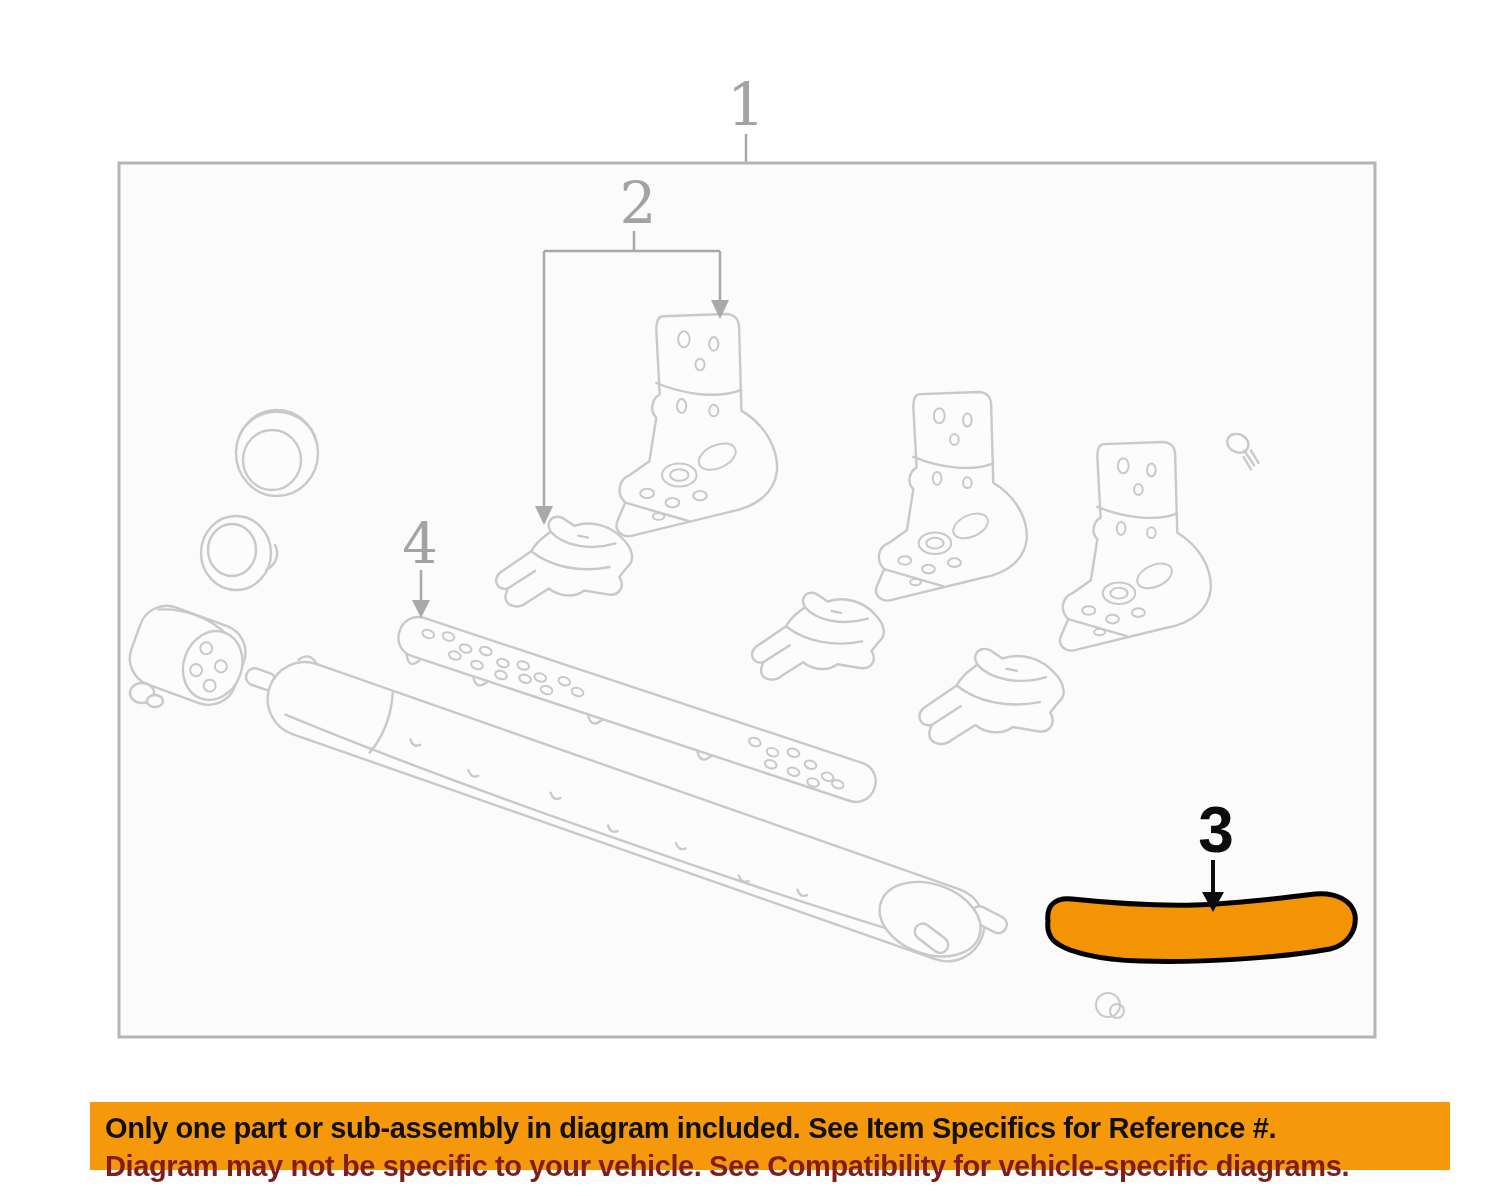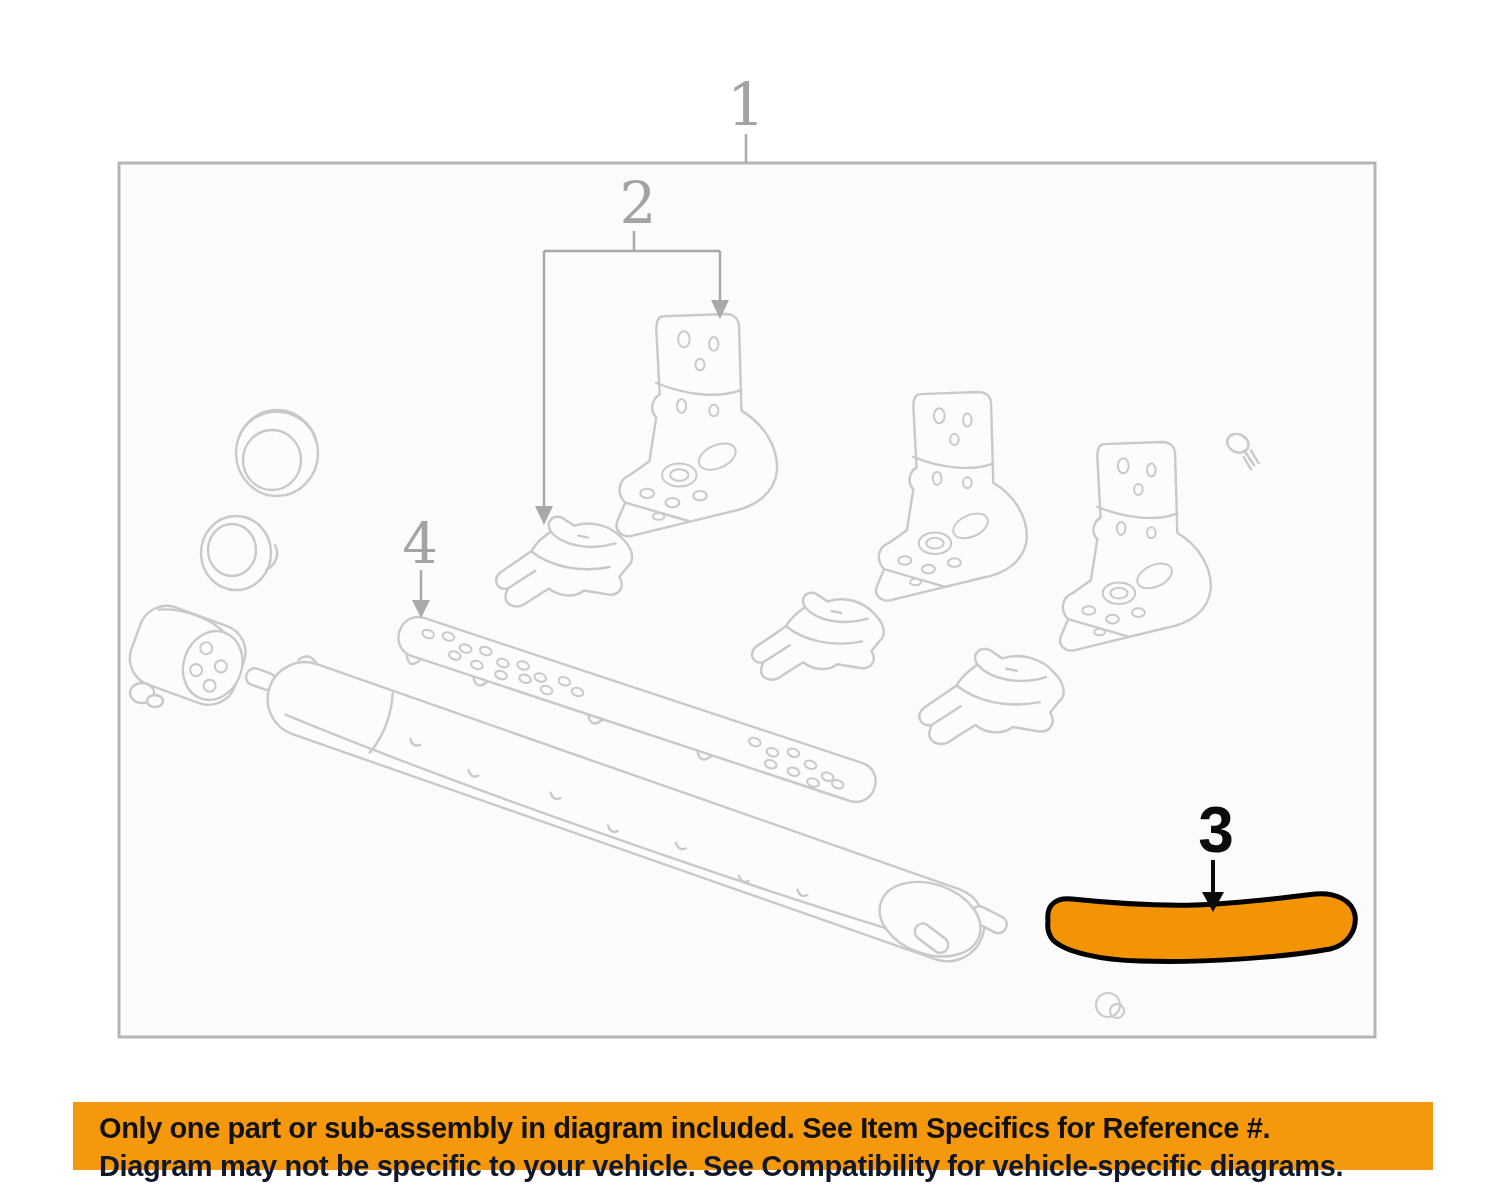--- a/index.html
+++ b/index.html
@@ -16,22 +16,22 @@
   .box         { fill:#fbfbfb; stroke:#b5b5b5; stroke-width:3; }
   .leader      { stroke:#a9a9a9; stroke-width:2.5; fill:none; }
   .leader-head { fill:#a9a9a9; stroke:none; }
   .callout-gray  { font-family:"DejaVu Serif", serif; fill:#a3a3a3; text-anchor:middle; }
   .callout-black { font-family:"Liberation Sans", sans-serif; font-weight:bold; fill:#0b0b0b; text-anchor:middle; }
   .leader-black  { stroke:#0b0b0b; stroke-width:4; fill:none; }
   .head-black    { fill:#0b0b0b; stroke:none; }
   .highlight   { stroke:#000000; stroke-width:5; stroke-linejoin:round; }
 
   .banner {
-    position:absolute; left:73px; top:1102px; width:1360px; height:68px;
-    box-sizing:border-box; padding:7px 0 0 26px; white-space:nowrap;
+    position:absolute; left:90px; top:1102px; width:1360px; height:68px;
+    box-sizing:border-box; padding:7px 0 0 15px; white-space:nowrap;
   }
   .banner-line {
     font-size:29px; font-weight:bold; line-height:38px; letter-spacing:-0.4px;
     font-family:"Liberation Sans", sans-serif;
   }
 </style>
 </head>
 <body>
 
 <div class="stage">
@@ -208,16 +208,16 @@
   <g>
     <text class="callout-black" x="1216" y="852" font-size="64">3</text>
     <line class="leader-black" x1="1213" y1="860" x2="1213" y2="892"></line>
     <polygon class="head-black" points="1202,892 1224,892 1213,912"></polygon>
   </g>
 
 </svg>
 
   <div class="banner" style="background-color: rgb(246, 152, 11);">
     <div class="banner-line" style="color: rgb(17, 17, 17);">Only one part or sub-assembly in diagram included. See Item Specifics for Reference #.</div>
-    <div class="banner-line" style="color: #0f172a;">Diagram may not be specific to your vehicle. See Compatibility for vehicle-specific diagrams.</div>
+    <div class="banner-line" style="color: #7f1d1d;">Diagram may not be specific to your vehicle. See Compatibility for vehicle-specific diagrams.</div>
   </div>
 
 </div>
 
 </body></html>

